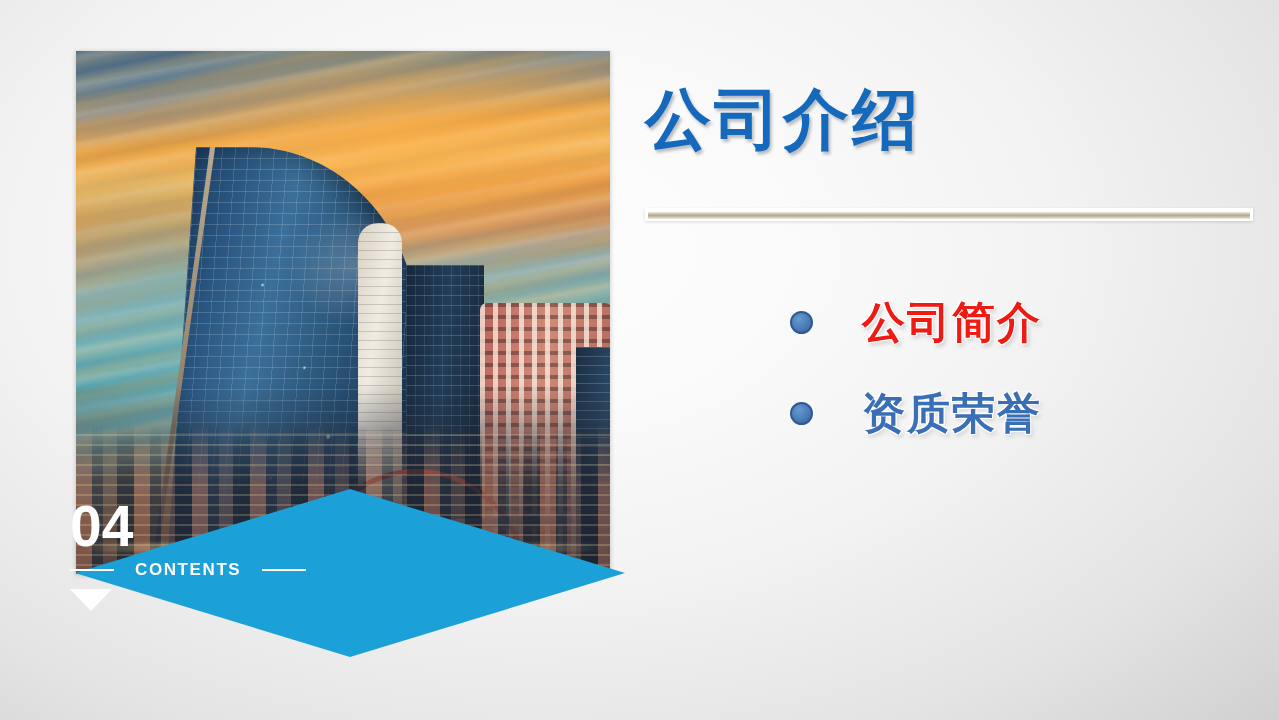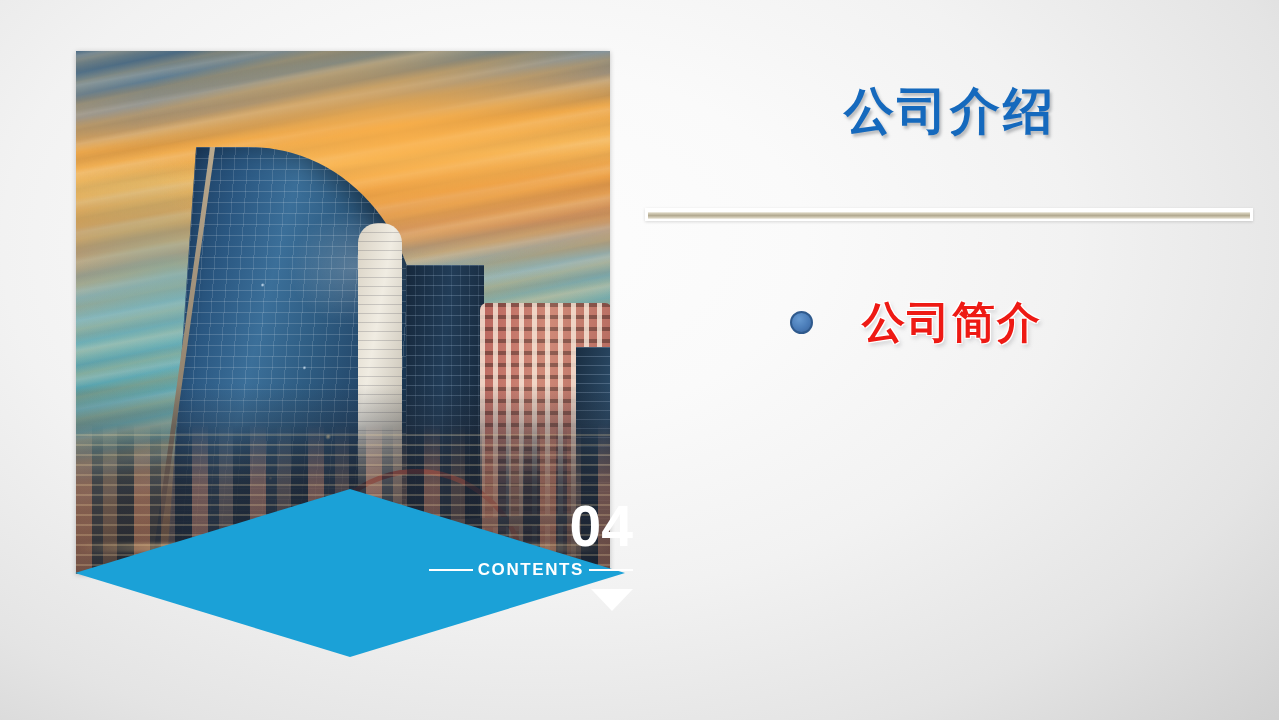--- a/index.html
+++ b/index.html
@@ -268,42 +268,42 @@
     left: 75px;
     top: 489px;
     width: 550px;
     height: 168px;
     background: #1ba1d7;
     clip-path: polygon(50% 0%, 100% 50%, 50% 100%, 0% 50%);
     z-index: 5;
   }
   #badge-text {
     position: absolute;
-    left: 83px;
+    left: 70px;
     top: 489px;
     width: 550px;
     height: 168px;
     z-index: 6;
     display: flex;
     flex-direction: column;
-    align-items: flex-end;
+    align-items: flex-start;
     pointer-events: none;
   }
   #badge-number {
     margin-top: 9px;
     color: #ffffff;
     font-size: 57px;
     font-weight: bold;
     line-height: 1;
     letter-spacing: 0px;
   }
   #badge-caption-row {
     display: flex;
     align-items: center;
-    gap: 5px;
+    gap: 21px;
     margin-top: 6px;
   }
   .caption-rule {
     display: block;
     width: 44px;
     height: 2px;
     background: #ffffff;
   }
   #badge-caption {
     color: #ffffff;
@@ -326,23 +326,23 @@
     left: 645px;
     top: 0;
     width: 634px;
     height: 720px;
   }
   #page-title {
     position: absolute;
     left: 0;
     right: 24px;
     top: 86px;
-    text-align: center;
+    text-align: left;
     color: #1569bd;
-    font-size: 50px;
+    font-size: 66px;
     font-weight: bold;
     letter-spacing: 3px;
     line-height: 1;
     text-shadow: 2px 3px 3px rgba(110,115,122,0.45);
   }
   #title-divider {
     position: absolute;
     left: 0;
     top: 208px;
     width: 608px;
@@ -472,18 +472,22 @@
 
     <div id="title-divider"></div>
 
     <div id="bullet-list">
 
       <div class="bullet-row">
         <span class="bullet-dot"></span>
         <span class="bullet-label active">公司简介</span>
       </div>
 
+      <div class="bullet-row">
+        <span class="bullet-dot"></span>
+        <span class="bullet-label inactive">资质荣誉</span>
+      </div>
 
 
     </div>
   </div>
 
 </div>
 
 </body></html>

